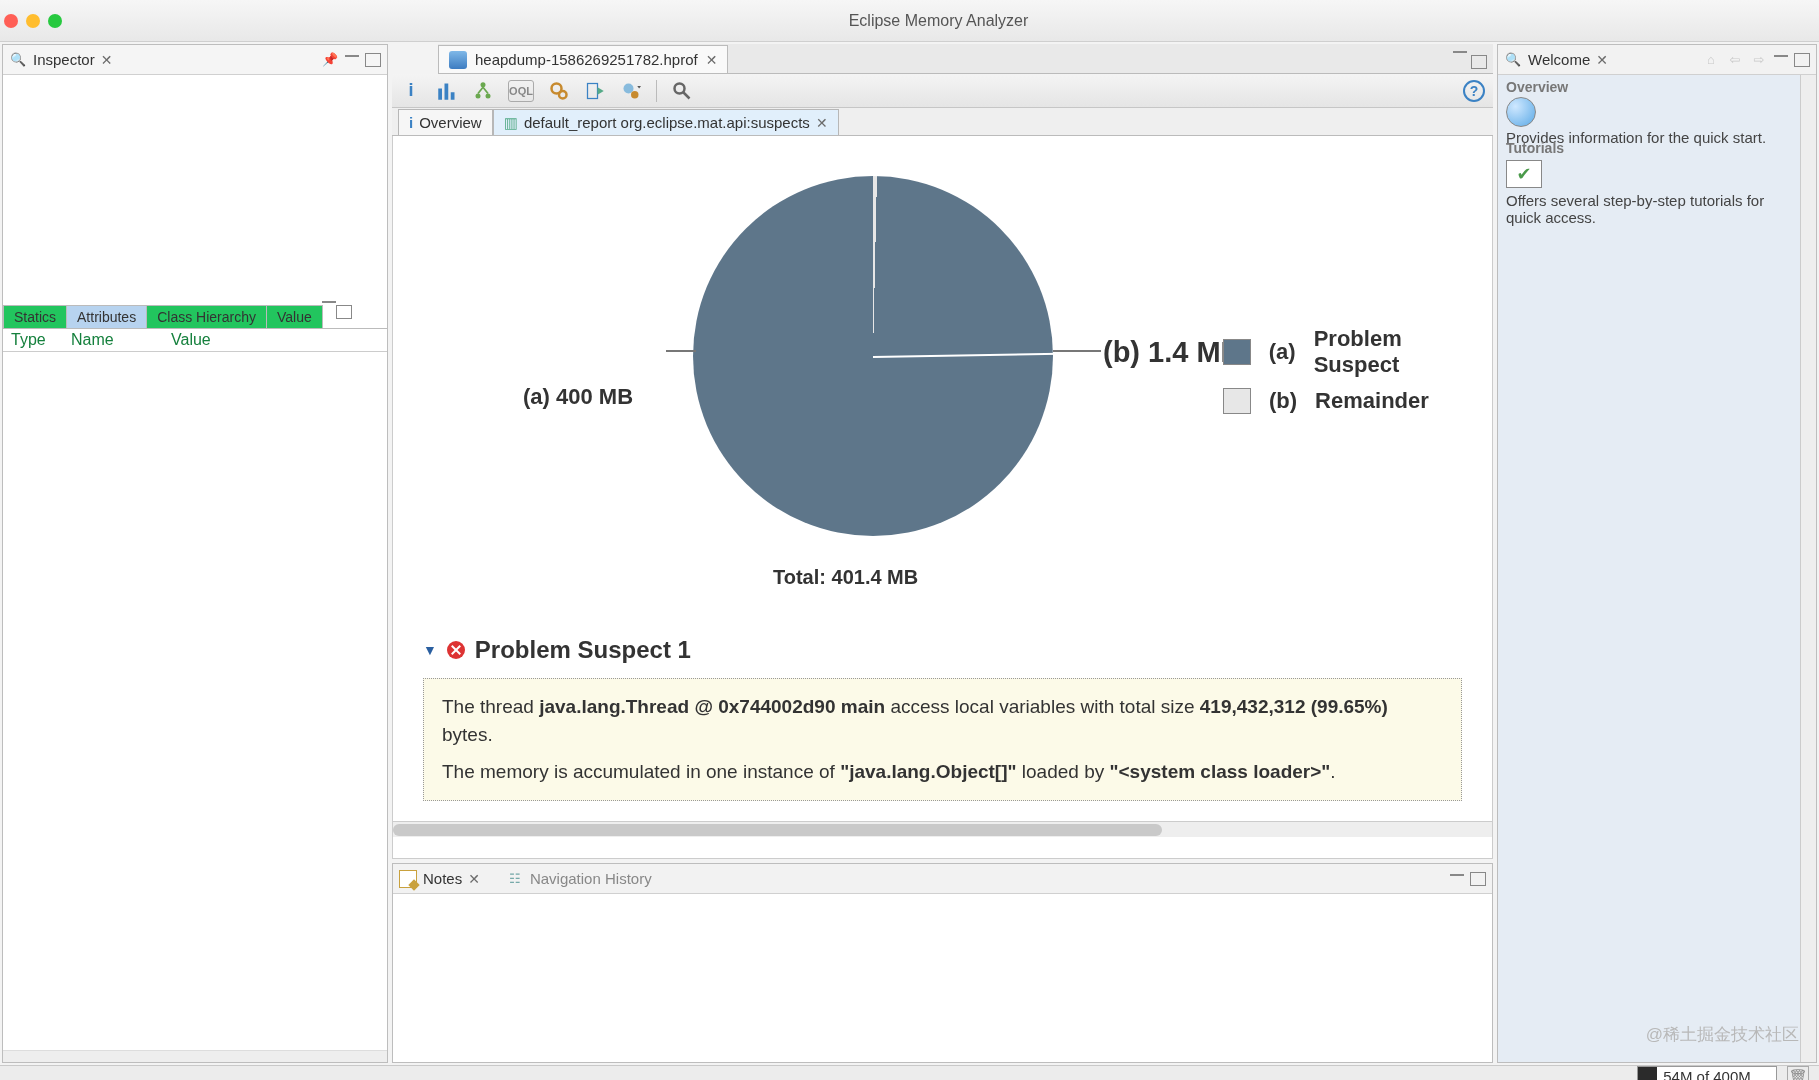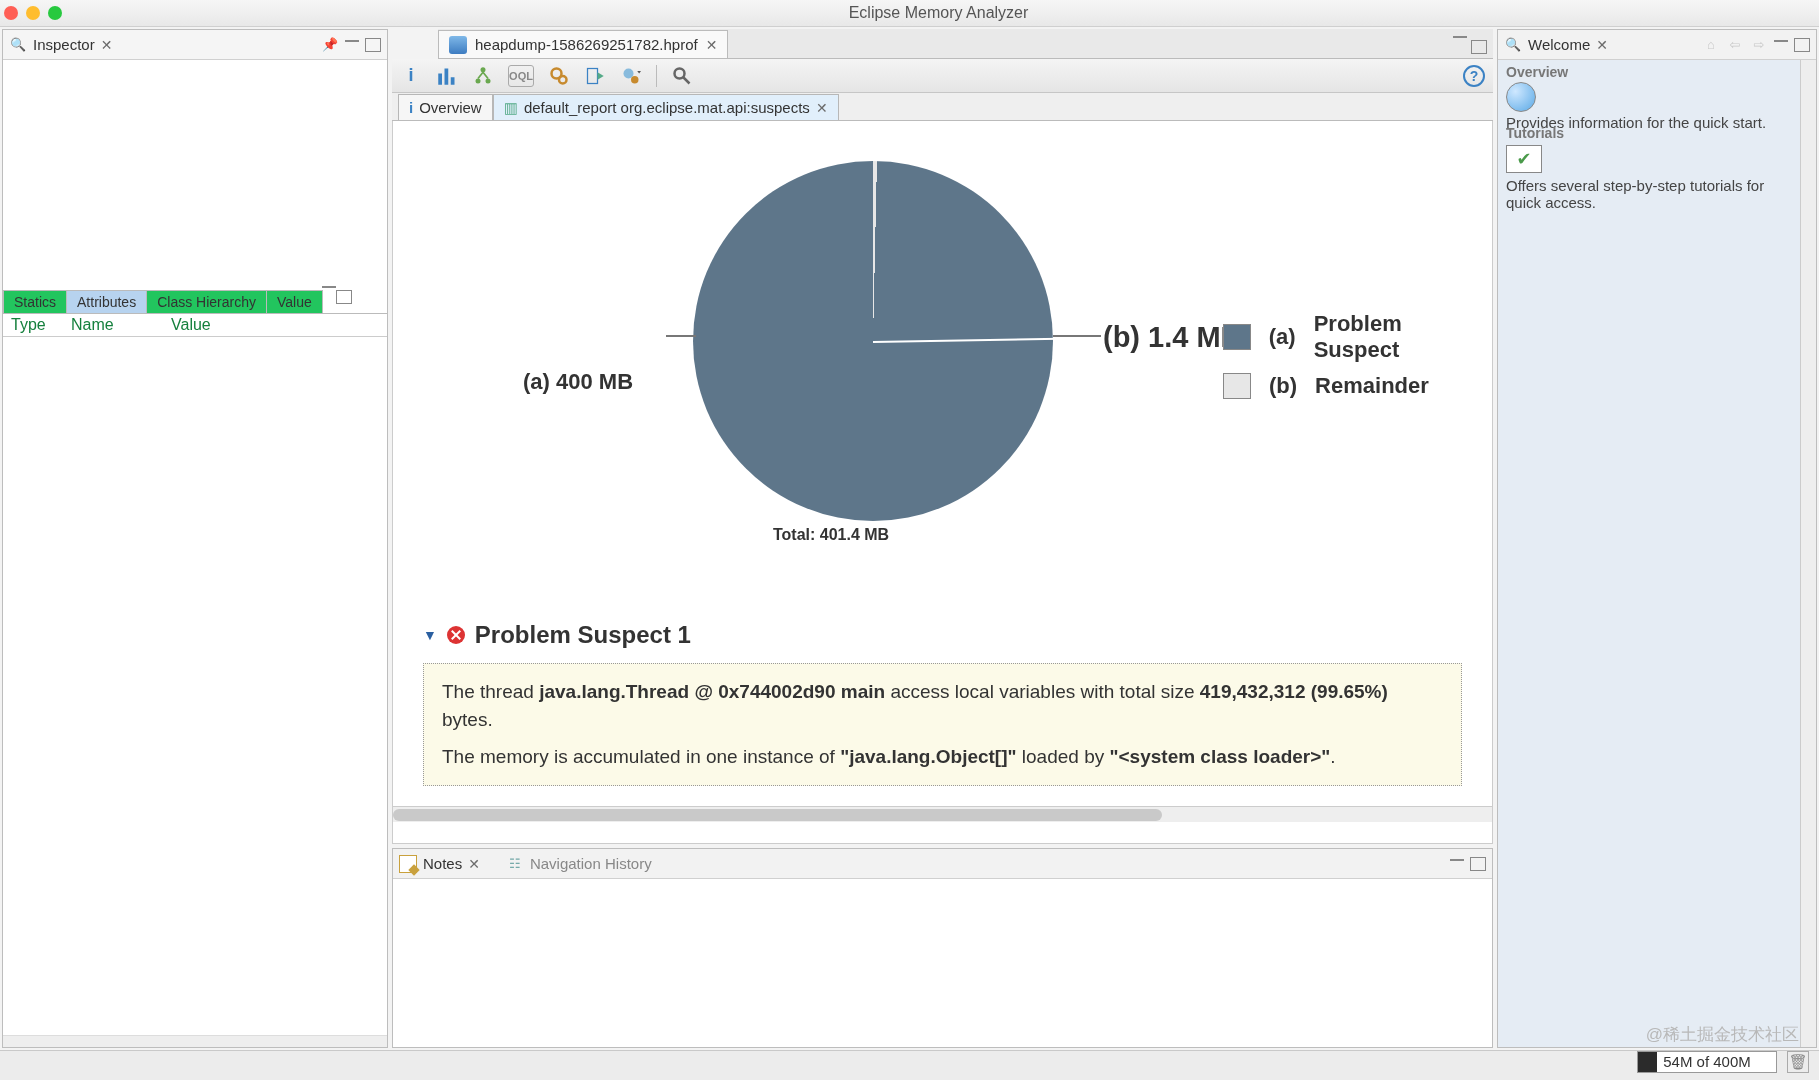--- a/index.html
+++ b/index.html
@@ -1,21 +1,21 @@
 <!DOCTYPE html>
 <html><head>
 <meta charset="utf-8">
 <style>
 * { box-sizing: border-box; margin: 0; padding: 0; font-family: "Helvetica Neue", Arial, sans-serif; }
 html, body { width: 1819px; height: 1080px; background: #ececec; overflow: hidden; font-size: 14px; color: #333; }
 
 .window { position: relative; width: 1819px; height: 1080px; background: #f3f3f3; }
 
 
-.titlebar { height: 27px; background: linear-gradient(#f6f6f6,#e8e8e8); border-bottom:1px solid #cfcfcf; display:flex; align-items:center; padding:0 4px; }
+.titlebar { height: 42px; background: linear-gradient(#f6f6f6,#e8e8e8); border-bottom:1px solid #cfcfcf; display:flex; align-items:center; padding:0 4px; }
 .traffic { display:flex; gap:8px; }
 .traffic span { width:14px; height:14px; border-radius:50%; display:block; }
 .tl-red{background:#ff5f56}.tl-yellow{background:#ffbd2e}.tl-green{background:#27c93f}
 .titlebar .title { flex:1; text-align:center; font-size:16px; color:#555; }
 
 .main { display:flex; height: calc(100% - 27px - 30px); }
 
 
 .pane-left { width: 386px; background:#fff; border:1px solid #bdbdbd; display:flex; flex-direction:column; margin:2px; }
 .pane-header { height:30px; background:#f5f5f5; border-bottom:1px solid #d0d0d0; display:flex; align-items:center; padding:0 6px; gap:6px; font-size:15px; }
@@ -47,21 +47,21 @@
 .pie { width:360px; height:360px; border-radius:50%; background: conic-gradient(#e7e7e7 0 1.26deg, #5e768a 1.26deg 360deg); position:absolute; left:300px; top:40px; }
 .pie::after { content:""; position:absolute; left:50%; top:50%; width:260px; height:2px; background:#fff; transform-origin:left center; transform:rotate(-1deg); }
 .label-a { position:absolute; left:130px; top:200px; font-size:22px; font-weight:bold;margin-top:48px; }
 .line-a { position:absolute; left:273px; top:214px; width:30px; height:2px; background:#777; }
 .label-b { position:absolute; left:710px; top:200px; font-size:29px; font-weight:bold; }
 .line-b { position:absolute; left:660px; top:214px; width:48px; height:2px; background:#777; }
 .legend { position:absolute; left:830px; top:190px; font-size:22px; font-weight:bold; }
 .legend .row { display:flex; align-items:center; gap:18px; margin-bottom:10px; }
 .legend .sw { width:28px; height:26px; border:1px solid #888; }
 .legend .sw.a{background:#5e768a}.legend .sw.b{background:#e7e7e7}
-.total { position:absolute; left:380px; top:405px; font-size:16px; font-weight:bold; }
+.total { position:absolute; left:380px; top:430px; font-size:20px; font-weight:bold; }
 .suspect-head { display:flex; align-items:center; gap:10px; padding:20px 30px 14px; font-size:24px; font-weight:bold; }
 .suspect-head .tw { color:#2a5fa0; font-size:14px; }
 .suspect-head .err { width:18px; height:18px; border-radius:50%; background:#d33; position:relative; }
 .suspect-head .err::before,.suspect-head .err::after{content:"";position:absolute;left:8px;top:3px;width:2px;height:12px;background:#fff}
 .suspect-head .err::before{transform:rotate(45deg)}.suspect-head .err::after{transform:rotate(-45deg)}
 .suspect-box { margin:0 30px 20px; border:1px dotted #999; background:#fcfae8; padding:14px 18px; font-size:19px; line-height:1.45; }
 .suspect-box b { font-weight:bold; }
 .hscroll { height:16px; background:#eee; border-top:1px solid #ccc; position:relative; }
 .hscroll .thumb { position:absolute; left:0; top:2px; height:12px; width:70%; background:#c9c9c9; border-radius:6px; }
 

